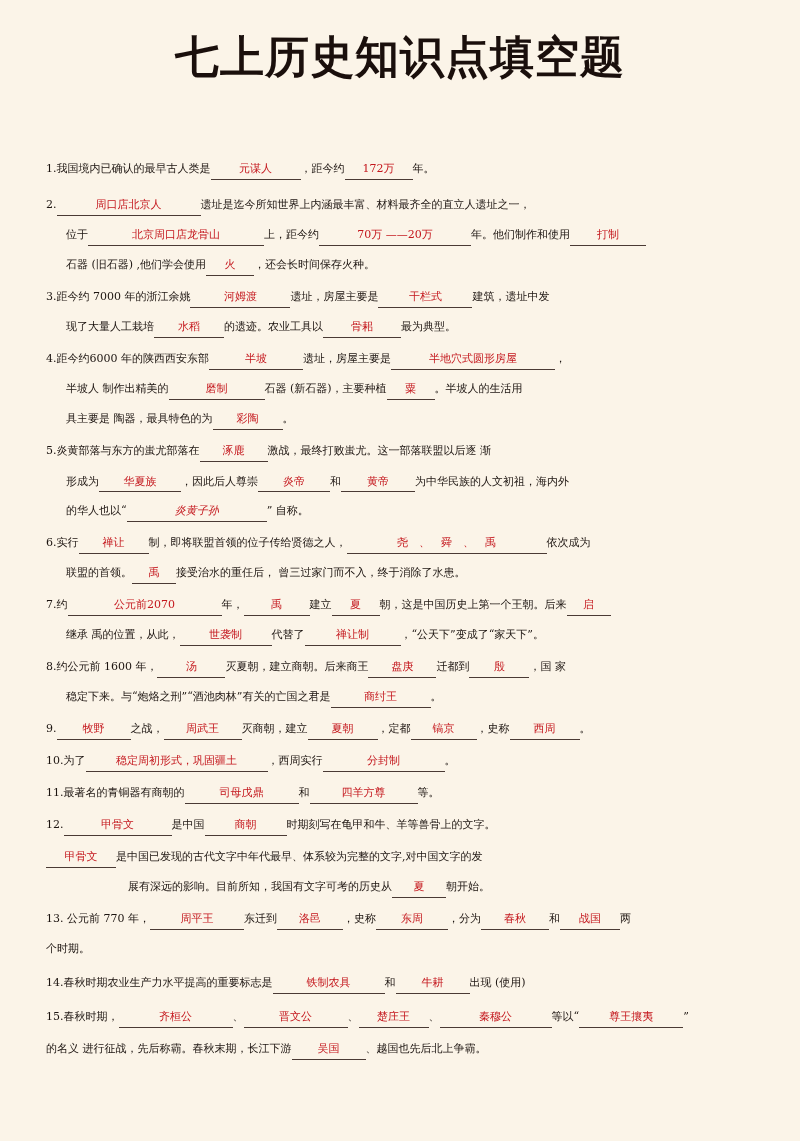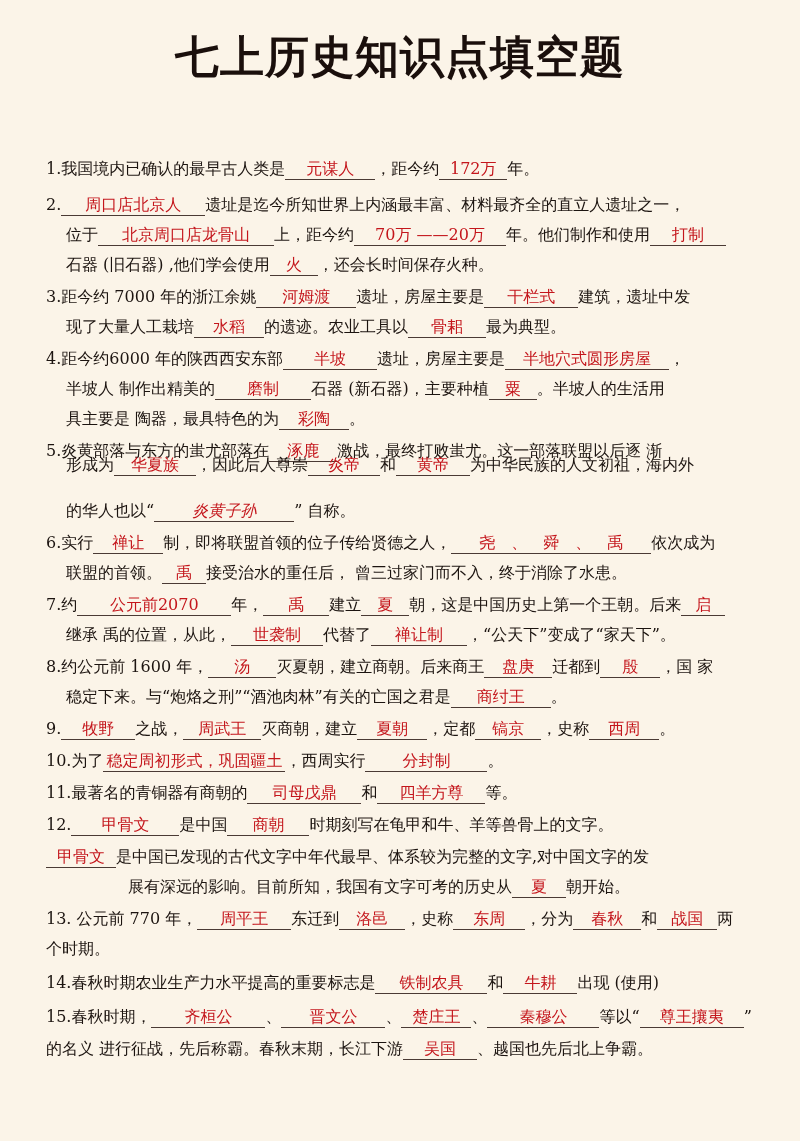--- a/index.html
+++ b/index.html
@@ -15,21 +15,21 @@
     font-family: "DejaVu Sans", "Liberation Sans", sans-serif;
     font-weight: bold; font-size: 44px; letter-spacing: 1px; color: #1a0f0c;
   }
   .subtitle {
     position: absolute; top: 108px; left: 0; width: 800px; text-align: center;
     font-family: "DejaVu Sans", "Liberation Sans", sans-serif;
     font-weight: bold; font-size: 22px; color: #1a0f0c;
   }
   .content { position: absolute; top: 150px; left: 46px; width: 712px; }
   .line {
-    font-size: 16px; line-height: 22px; height: 22px;
+    font-size: 11px; line-height: 22px; height: 22px;
     white-space: nowrap; position: absolute; left: 0;
   }
   .blank {
     display: inline-block; text-align: center;
     border-bottom: 1px solid #4a3a34;
     color: #c4161c; line-height: 20px; padding: 0 2px;
     vertical-align: baseline;
   }
   .txt { color: #1c1410; }
 </style>
@@ -42,21 +42,21 @@
       <div class="line" style="top: 8px; left: 0px;"><span class="txt">1.我国境内已确认的最早古人类是</span><span class="blank" style="min-width: 86px;">元谋人</span><span class="txt">，距今约</span><span class="blank" style="min-width: 64px;">172万</span><span class="txt">年。</span></div>
       <div class="line" style="top: 44px; left: 0px;"><span class="txt">2.</span><span class="blank" style="min-width: 140px;">周口店北京人</span><span class="txt">遗址是迄今所知世界上内涵最丰富、材料最齐全的直立人遗址之一，</span></div>
       <div class="line" style="top: 74px; left: 20px;"><span class="txt">位于</span><span class="blank" style="min-width: 172px;">北京周口店龙骨山</span><span class="txt">上，距今约</span><span class="blank" style="min-width: 148px;">70万 ——20万</span><span class="txt">年。他们制作和使用</span><span class="blank" style="min-width: 72px;">打制</span></div>
       <div class="line" style="top: 104px; left: 20px;"><span class="txt">石器 (旧石器) ,他们学会使用</span><span class="blank" style="min-width: 44px;">火</span><span class="txt">，还会长时间保存火种。</span></div>
       <div class="line" style="top: 136px; left: 0px;"><span class="txt">3.距今约 7000 年的浙江余姚</span><span class="blank" style="min-width: 96px;">河姆渡</span><span class="txt">遗址，房屋主要是</span><span class="blank" style="min-width: 90px;">干栏式</span><span class="txt">建筑，遗址中发</span></div>
       <div class="line" style="top: 166px; left: 20px;"><span class="txt">现了大量人工栽培</span><span class="blank" style="min-width: 66px;">水稻</span><span class="txt">的遗迹。农业工具以</span><span class="blank" style="min-width: 74px;">骨耜</span><span class="txt">最为典型。</span></div>
       <div class="line" style="top: 198px; left: 0px;"><span class="txt">4.距今约6000 年的陕西西安东部</span><span class="blank" style="min-width: 90px;">半坡</span><span class="txt">遗址，房屋主要是</span><span class="blank" style="min-width: 160px;">半地穴式圆形房屋</span><span class="txt">，</span></div>
       <div class="line" style="top: 228px; left: 20px;"><span class="txt">半坡人 制作出精美的</span><span class="blank" style="min-width: 92px;">磨制</span><span class="txt">石器 (新石器)，主要种植</span><span class="blank" style="min-width: 44px;">粟</span><span class="txt">。半坡人的生活用</span></div>
       <div class="line" style="top: 258px; left: 20px;"><span class="txt">具主要是 陶器，最具特色的为</span><span class="blank" style="min-width: 66px;">彩陶</span><span class="txt">。</span></div>
       <div class="line" style="top: 290px; left: 0px;"><span class="txt">5.炎黄部落与东方的蚩尤部落在</span><span class="blank" style="min-width: 64px;">涿鹿</span><span class="txt">激战，最终打败蚩尤。这一部落联盟以后逐 渐</span></div>
-      <div class="line" style="top: 304px; left: 20px;"><span class="txt">形成为</span><span class="blank" style="min-width: 78px;">华夏族</span><span class="txt">，因此后人尊崇</span><span class="blank" style="min-width: 68px;">炎帝</span><span class="txt">和</span><span class="blank" style="min-width: 70px;">黄帝</span><span class="txt">为中华民族的人文初祖，海内外</span></div>
+      <div class="line" style="top: 320px; left: 20px; font-family: Liberation Serif, serif;"><span class="txt">形成为</span><span class="blank" style="min-width: 78px;">华夏族</span><span class="txt">，因此后人尊崇</span><span class="blank" style="min-width: 68px;">炎帝</span><span class="txt">和</span><span class="blank" style="min-width: 70px;">黄帝</span><span class="txt">为中华民族的人文初祖，海内外</span></div>
       <div class="line" style="top: 350px; left: 20px;"><span class="txt">的华人也以“</span><span class="blank" style="min-width: 136px; font-style: italic;">炎黄子孙</span><span class="txt">” 自称。</span></div>
       <div class="line" style="top: 382px; left: 0px;"><span class="txt">6.实行</span><span class="blank" style="min-width: 66px;">禅让</span><span class="txt">制，即将联盟首领的位子传给贤德之人，</span><span class="blank" style="min-width: 196px;">尧　、　舜　、　禹</span><span class="txt">依次成为</span></div>
       <div class="line" style="top: 412px; left: 20px;"><span class="txt">联盟的首领。</span><span class="blank" style="min-width: 40px;">禹</span><span class="txt">接受治水的重任后， 曾三过家门而不入，终于消除了水患。</span></div>
       <div class="line" style="top: 444px; left: 0px;"><span class="txt">7.约</span><span class="blank" style="min-width: 150px;">公元前2070</span><span class="txt">年，</span><span class="blank" style="min-width: 62px;">禹</span><span class="txt">建立</span><span class="blank" style="min-width: 44px;">夏</span><span class="txt">朝，这是中国历史上第一个王朝。后来</span><span class="blank" style="min-width: 40px;">启</span></div>
       <div class="line" style="top: 474px; left: 20px;"><span class="txt">继承 禹的位置，从此，</span><span class="blank" style="min-width: 88px;">世袭制</span><span class="txt">代替了</span><span class="blank" style="min-width: 92px;">禅让制</span><span class="txt">，“公天下”变成了“家天下”。</span></div>
       <div class="line" style="top: 506px; left: 0px;"><span class="txt">8.约公元前 1600 年，</span><span class="blank" style="min-width: 64px;">汤</span><span class="txt">灭夏朝，建立商朝。后来商王</span><span class="blank" style="min-width: 64px;">盘庚</span><span class="txt">迁都到</span><span class="blank" style="min-width: 56px;">殷</span><span class="txt">，国 家</span></div>
       <div class="line" style="top: 536px; left: 20px;"><span class="txt">稳定下来。与“炮烙之刑”“酒池肉林”有关的亡国之君是</span><span class="blank" style="min-width: 96px;">商纣王</span><span class="txt">。</span></div>
       <div class="line" style="top: 568px; left: 0px;"><span class="txt">9.</span><span class="blank" style="min-width: 70px;">牧野</span><span class="txt">之战，</span><span class="blank" style="min-width: 74px;">周武王</span><span class="txt">灭商朝，建立</span><span class="blank" style="min-width: 66px;">夏朝</span><span class="txt">，定都</span><span class="blank" style="min-width: 62px;">镐京</span><span class="txt">，史称</span><span class="blank" style="min-width: 66px;">西周</span><span class="txt">。</span></div>
       <div class="line" style="top: 600px; left: 0px;"><span class="txt">10.为了</span><span class="blank" style="min-width: 178px;">稳定周初形式，巩固疆土</span><span class="txt">，西周实行</span><span class="blank" style="min-width: 118px;">分封制</span><span class="txt">。</span></div>
       <div class="line" style="top: 632px; left: 0px;"><span class="txt">11.最著名的青铜器有商朝的</span><span class="blank" style="min-width: 110px;">司母戊鼎</span><span class="txt">和</span><span class="blank" style="min-width: 104px;">四羊方尊</span><span class="txt">等。</span></div>

